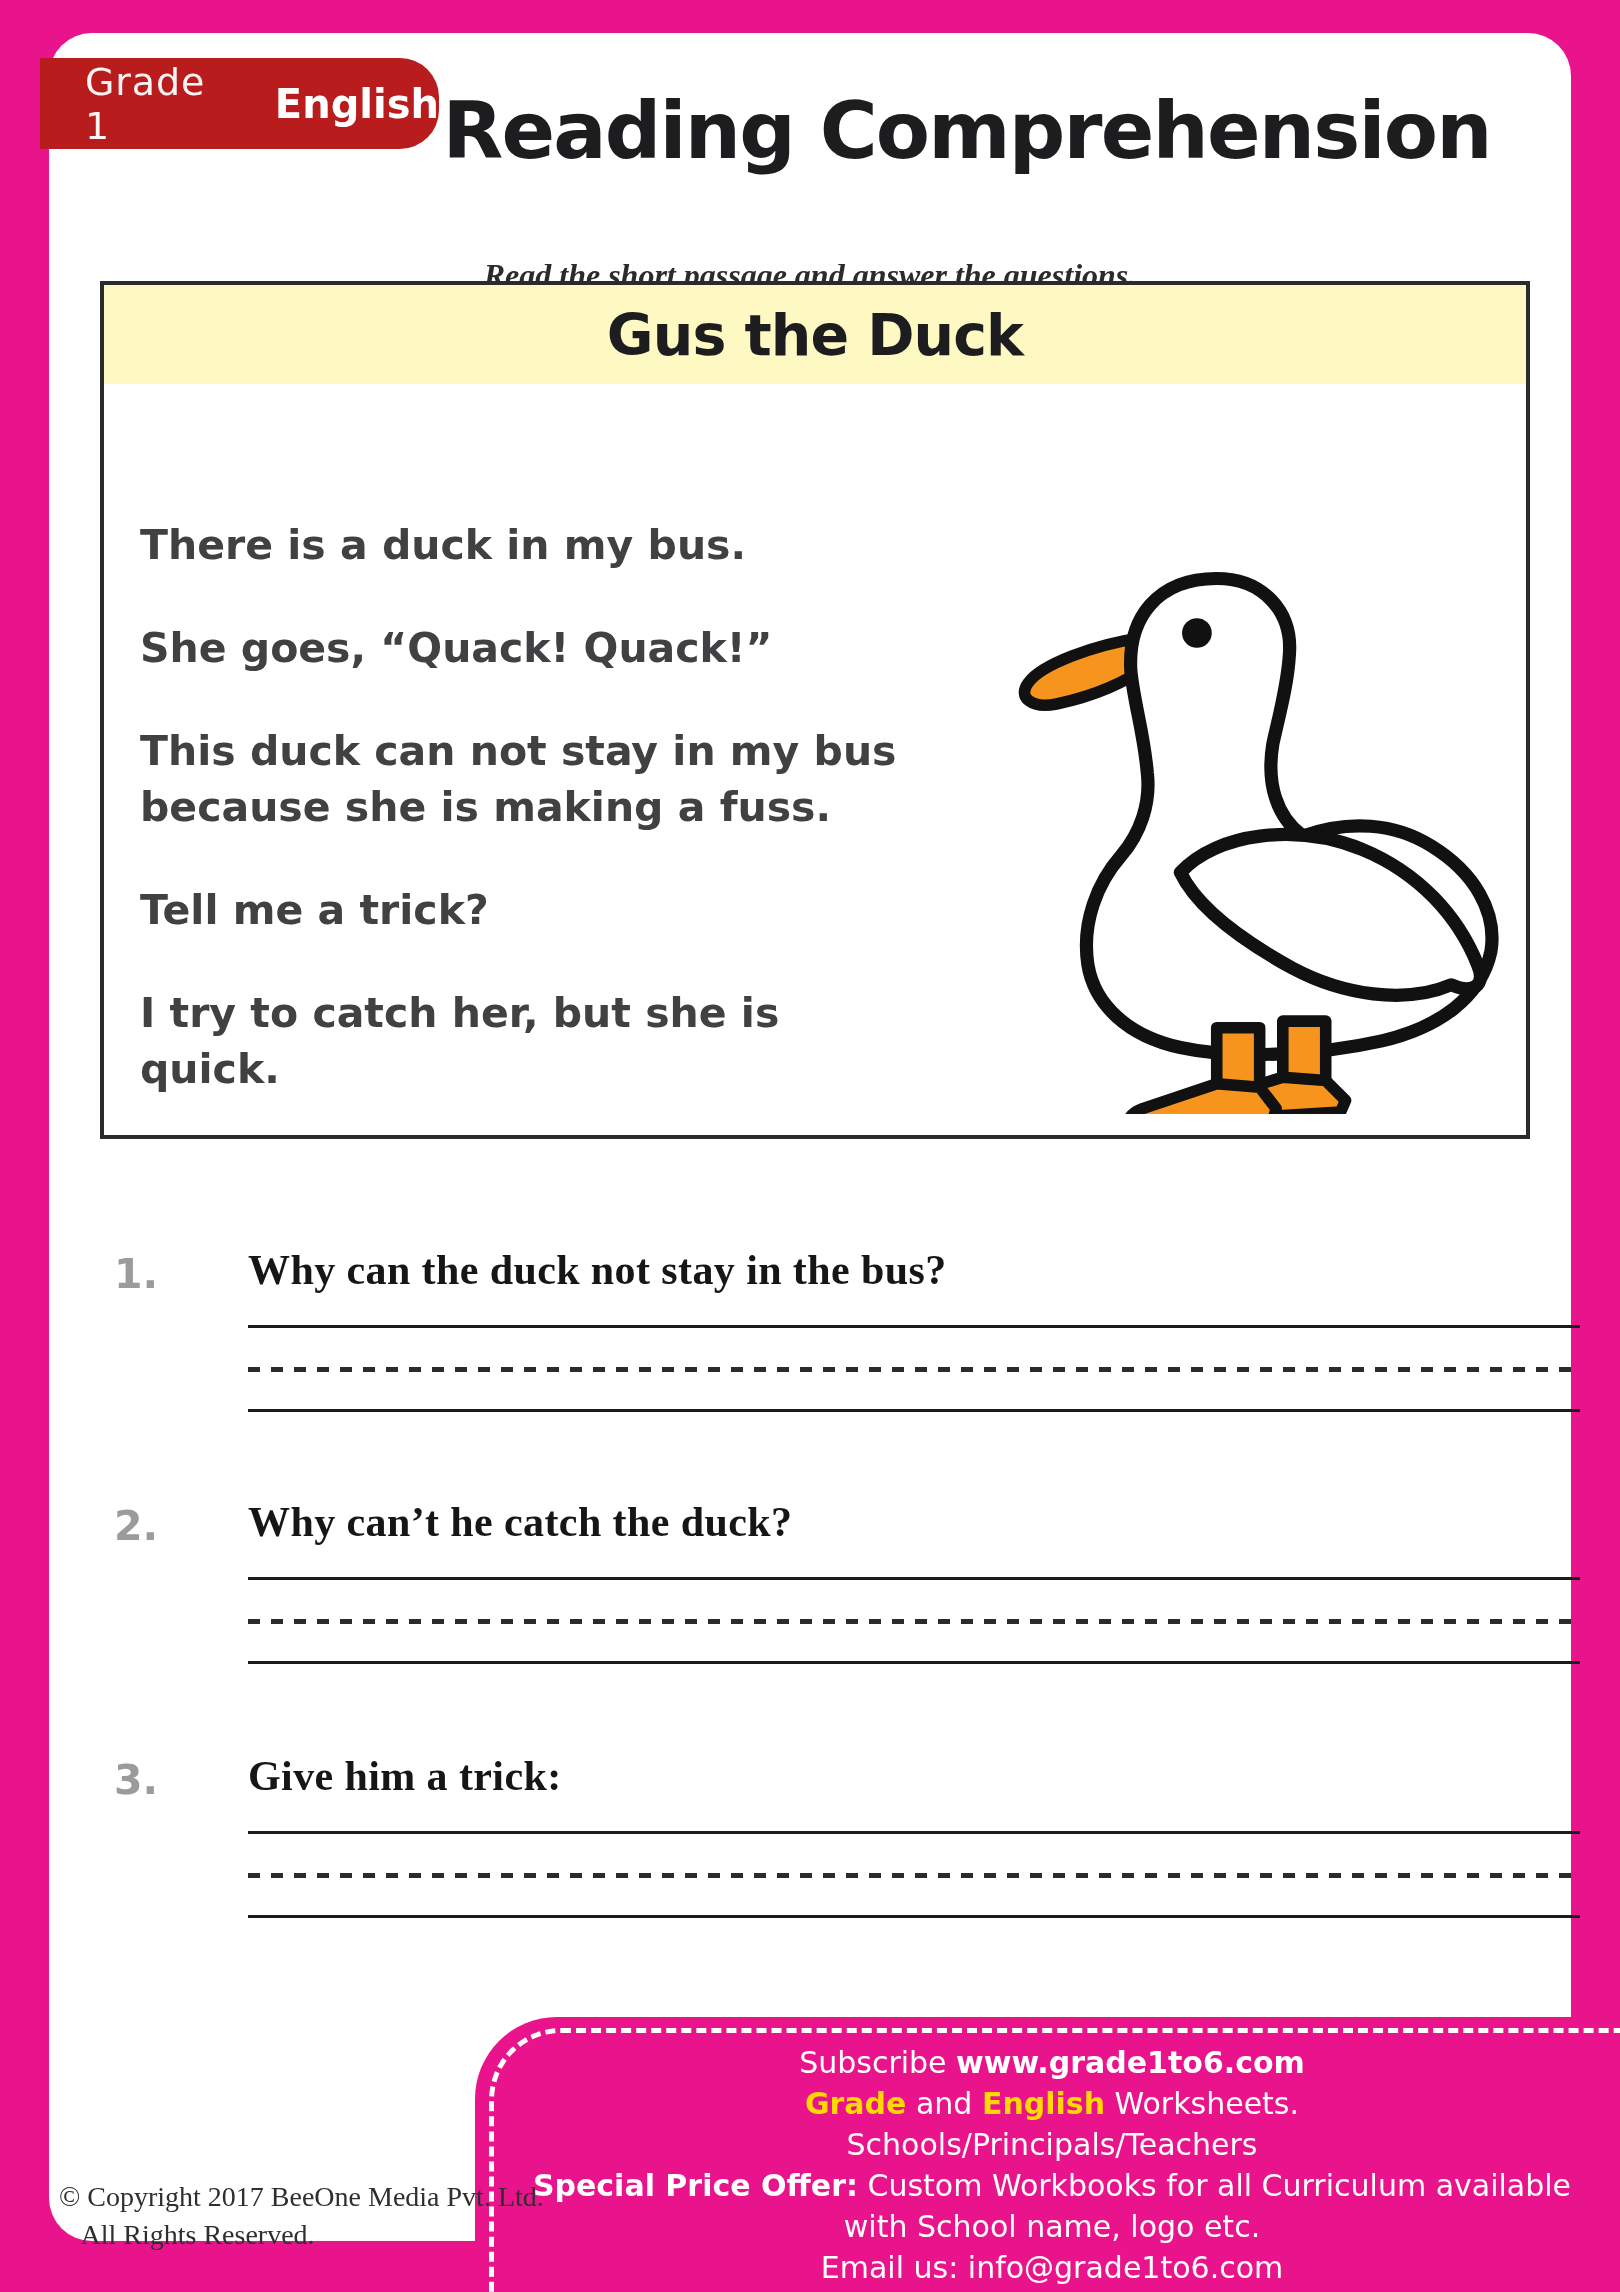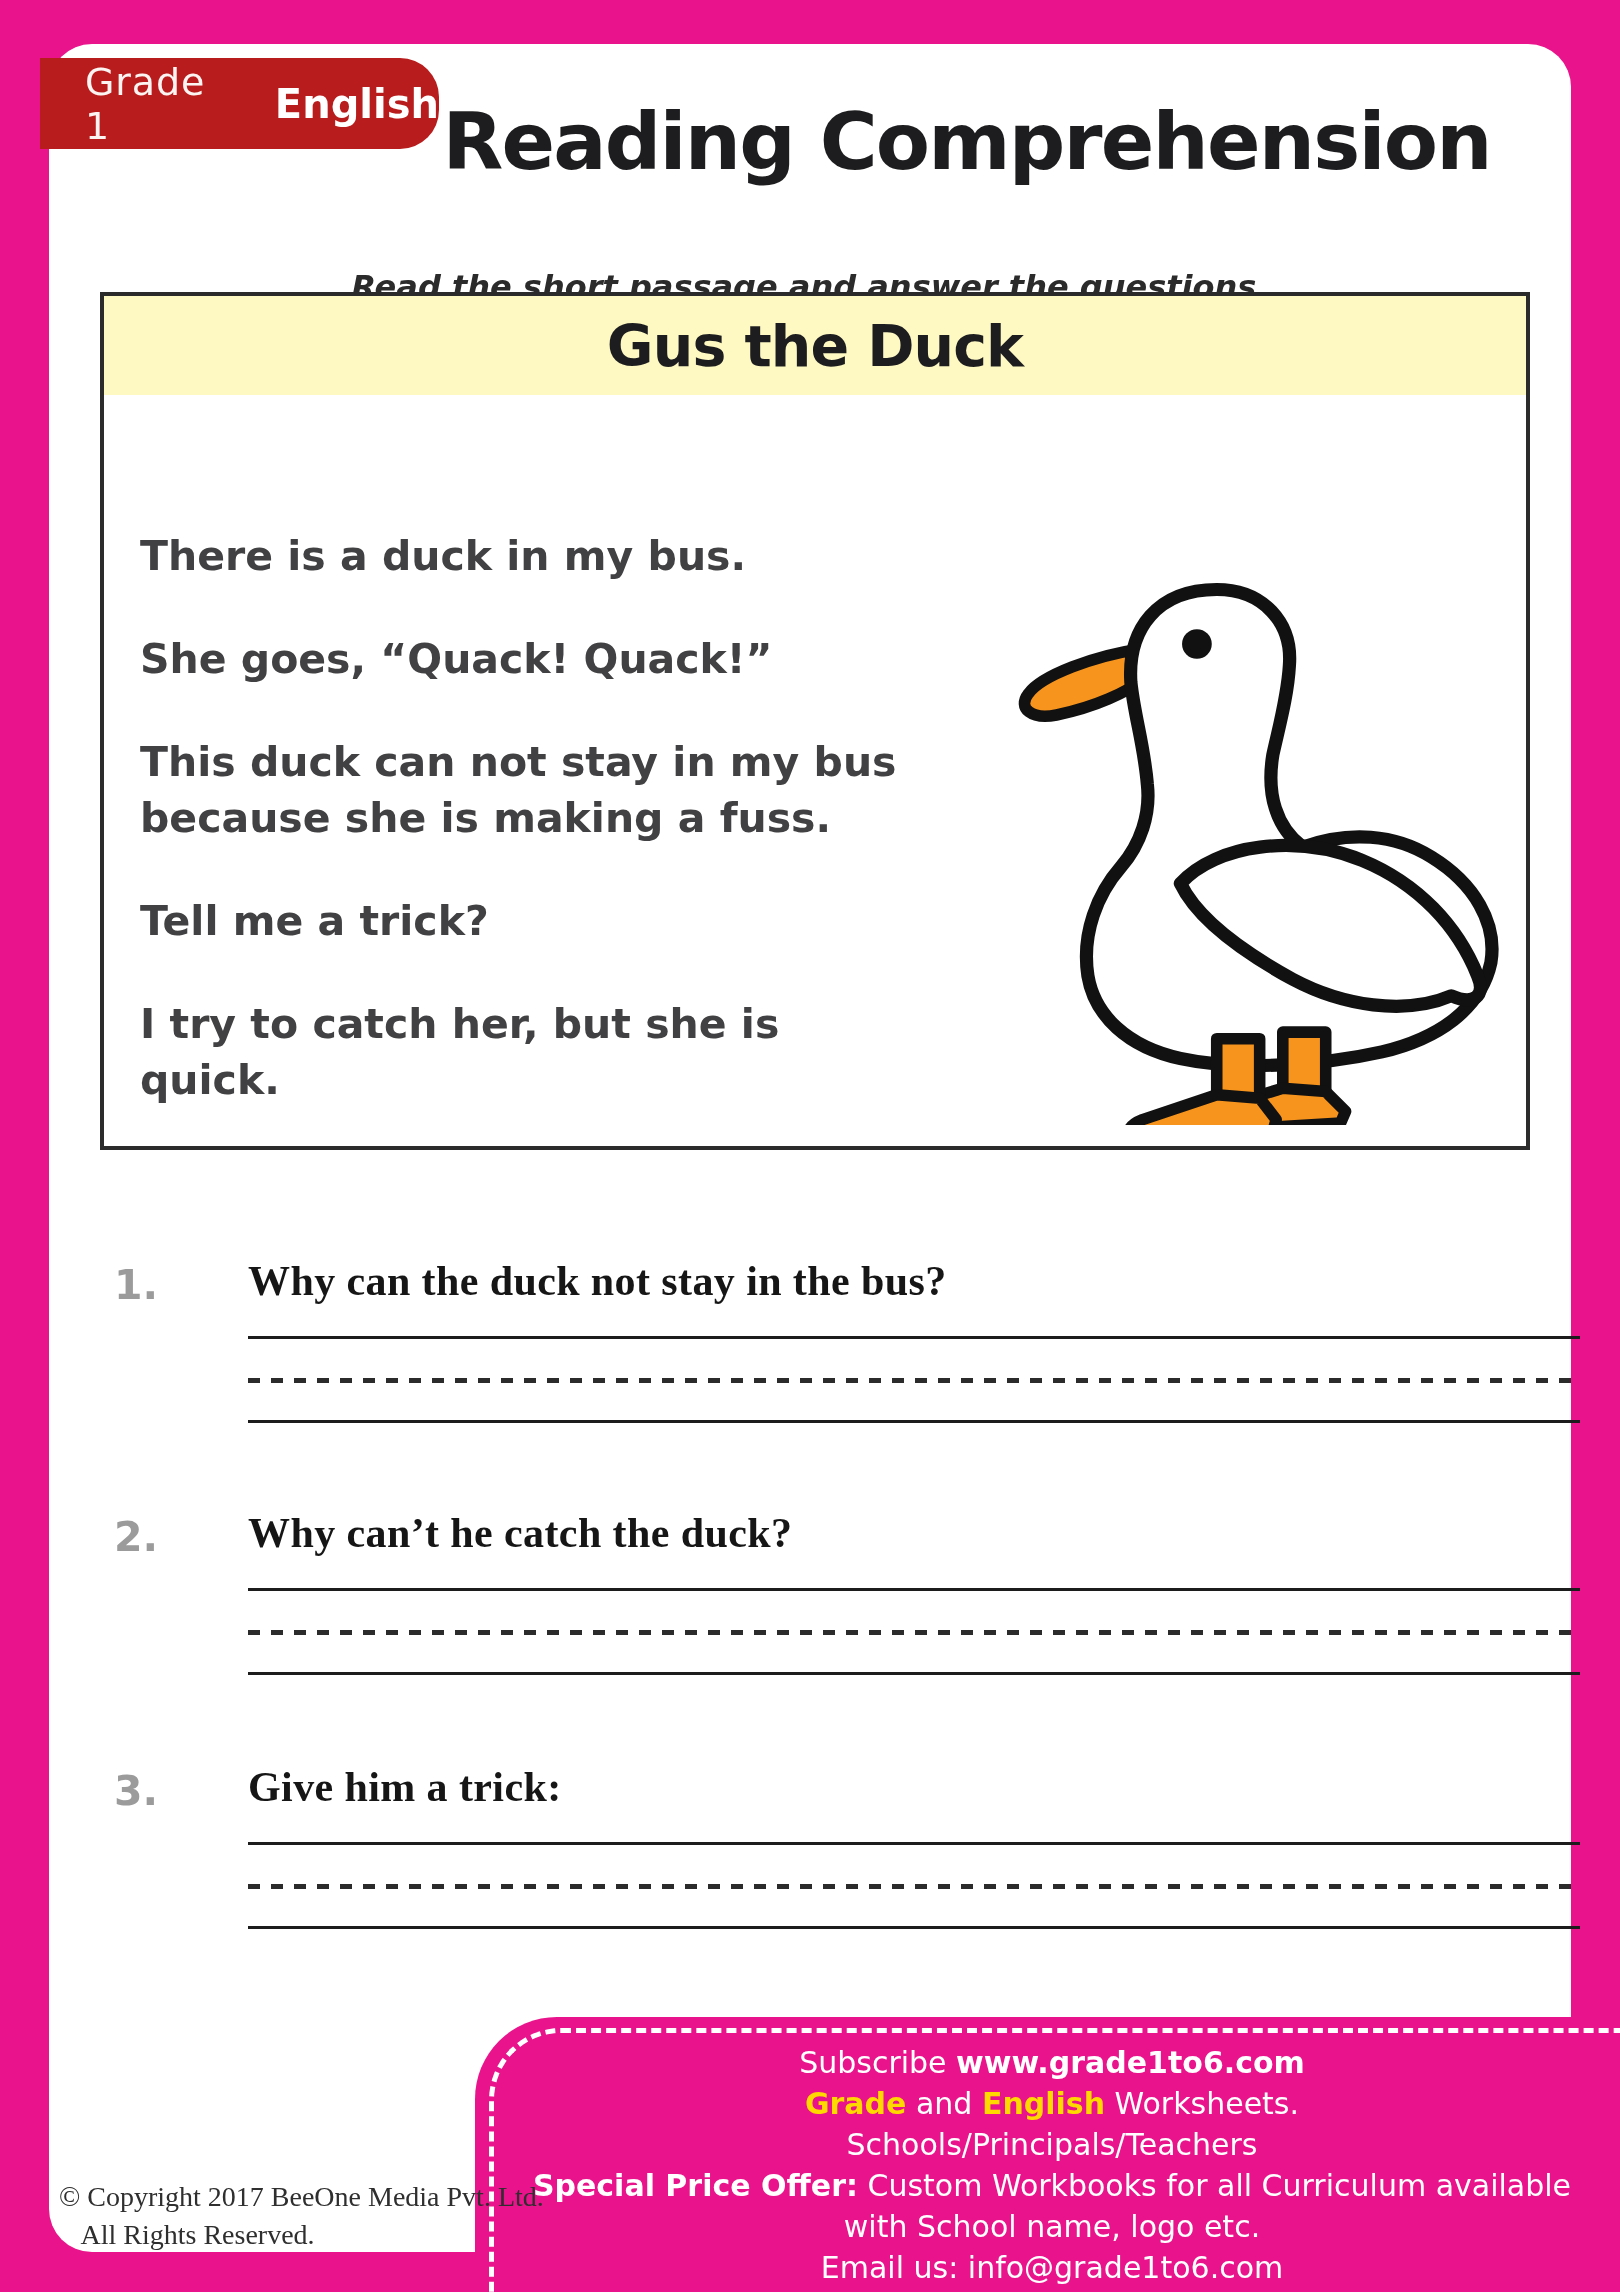--- a/index.html
+++ b/index.html
@@ -5,40 +5,40 @@
   html,body{margin:0;padding:0;}
   body{
     width:1620px;height:2293px;
     background:#E9138B;
     position:relative;
     font-family:"DejaVu Sans","Liberation Sans",sans-serif;
     overflow:hidden;
   }
   
   .card{
-    position:absolute;left:49px;top:44px;width:1522px;height:2208px;
+    position:absolute;left:49px;top:33px;width:1522px;height:2208px;
     background:#ffffff;border-radius:43px;
   }
   
   .badge{
     position:absolute;left:40px;top:58px;width:399px;height:91px;
     background:#b91c1c;border-radius:0 39px 39px 0;
     display:flex;align-items:center;padding-left:45px;box-sizing:border-box;
     z-index:3;
   }
   .badge .grade{color:rgba(255,255,255,.95);font-size:38px;font-weight:400;letter-spacing:0.9px;}
   .badge .subject{color:#ffffff;font-size:40px;font-weight:700;margin-left:43px;}
   
   .title{
     position:absolute;top:52px;left:0;right:0;text-align:center;padding-left:313px;
     font-size:79px;font-weight:800;color:#1d1d1f;letter-spacing:-1.8px;white-space:nowrap;
   }
   .instruction{
     position:absolute;top:224px;left:0;right:0;text-align:center;
-    font-size:32px;font-weight:700;font-style:italic;color:#2b2b2b;
+    font-size:32px;font-weight:700;font-style:italic;color:#2b2b2b;font-family:Liberation Serif, serif;
   }
   
   .passage{
     position:absolute;left:51px;top:248px;width:1430px;height:858px;
     border:4.5px solid #2b2b2b;box-sizing:border-box;background:#ffffff;
   }
   .passage-header{
     height:99px;background:#fef9c3;
     display:flex;align-items:center;justify-content:center;
   }

